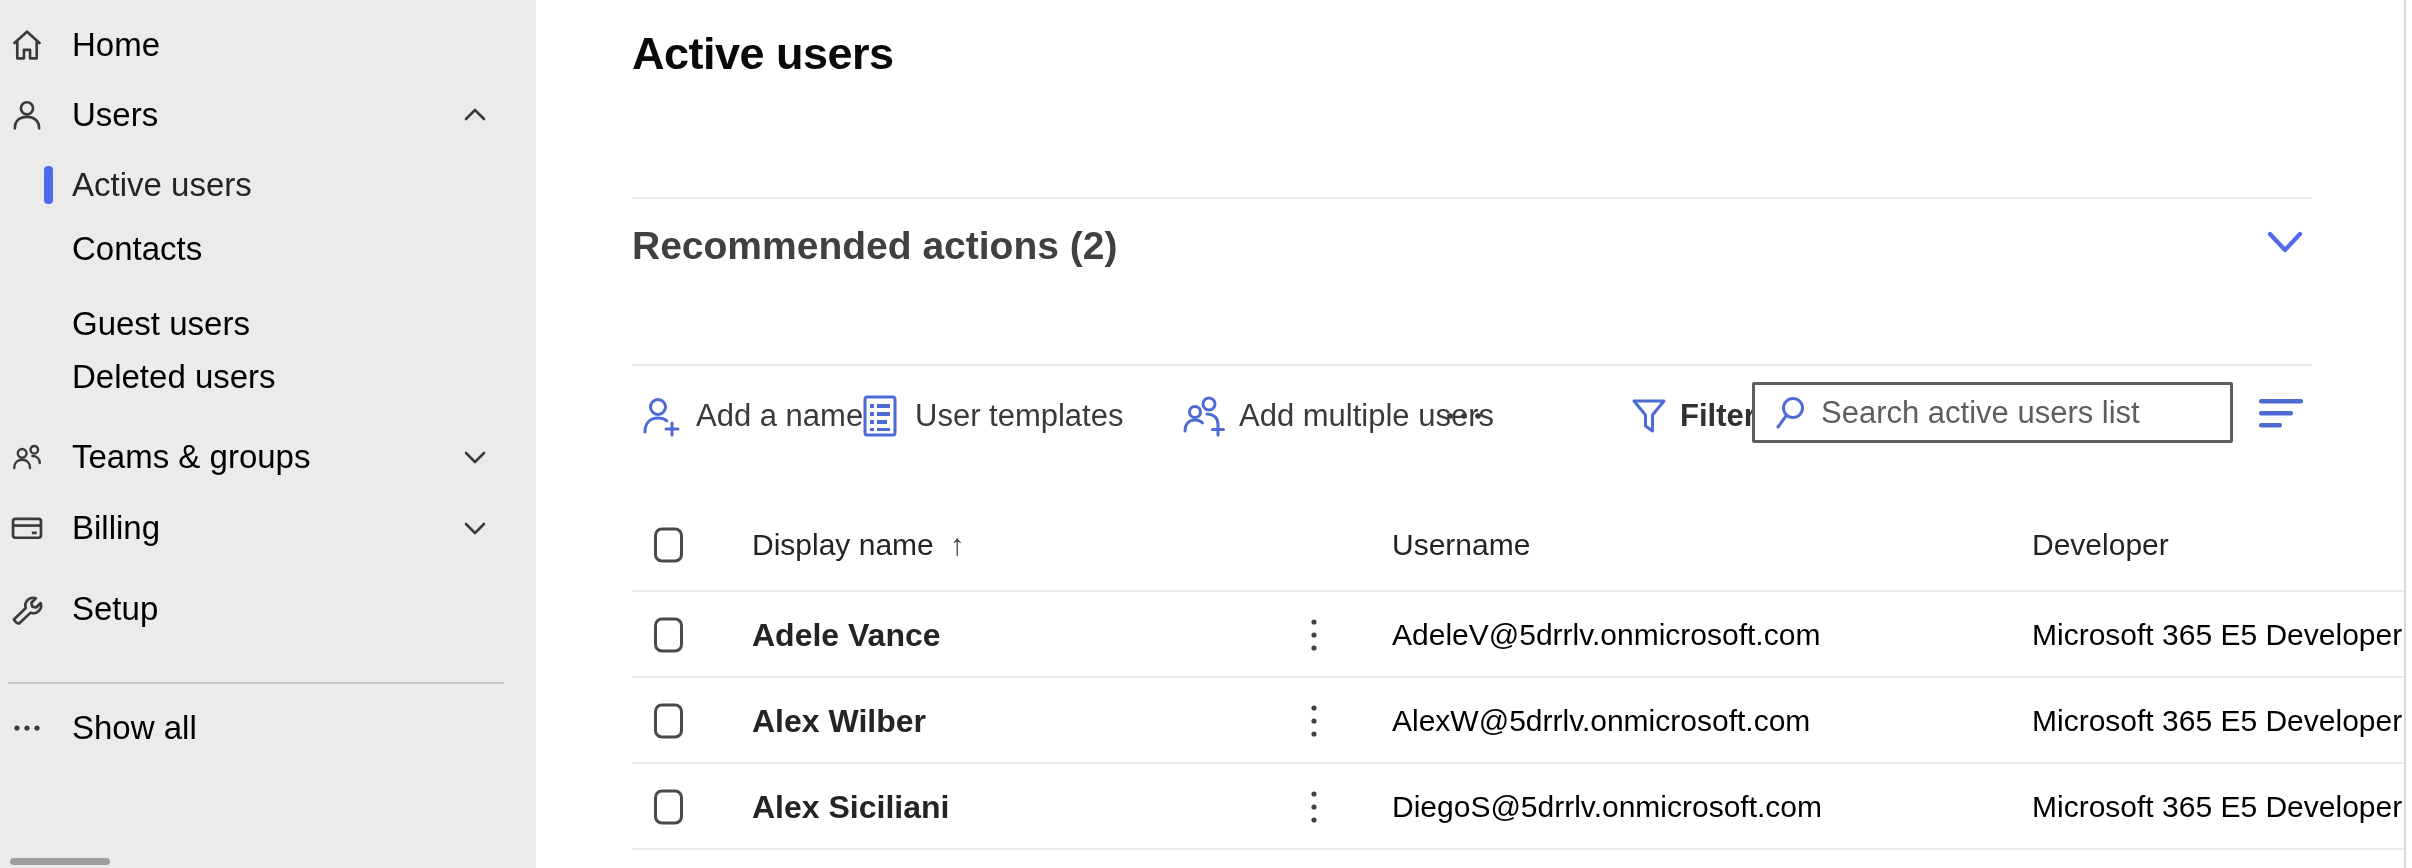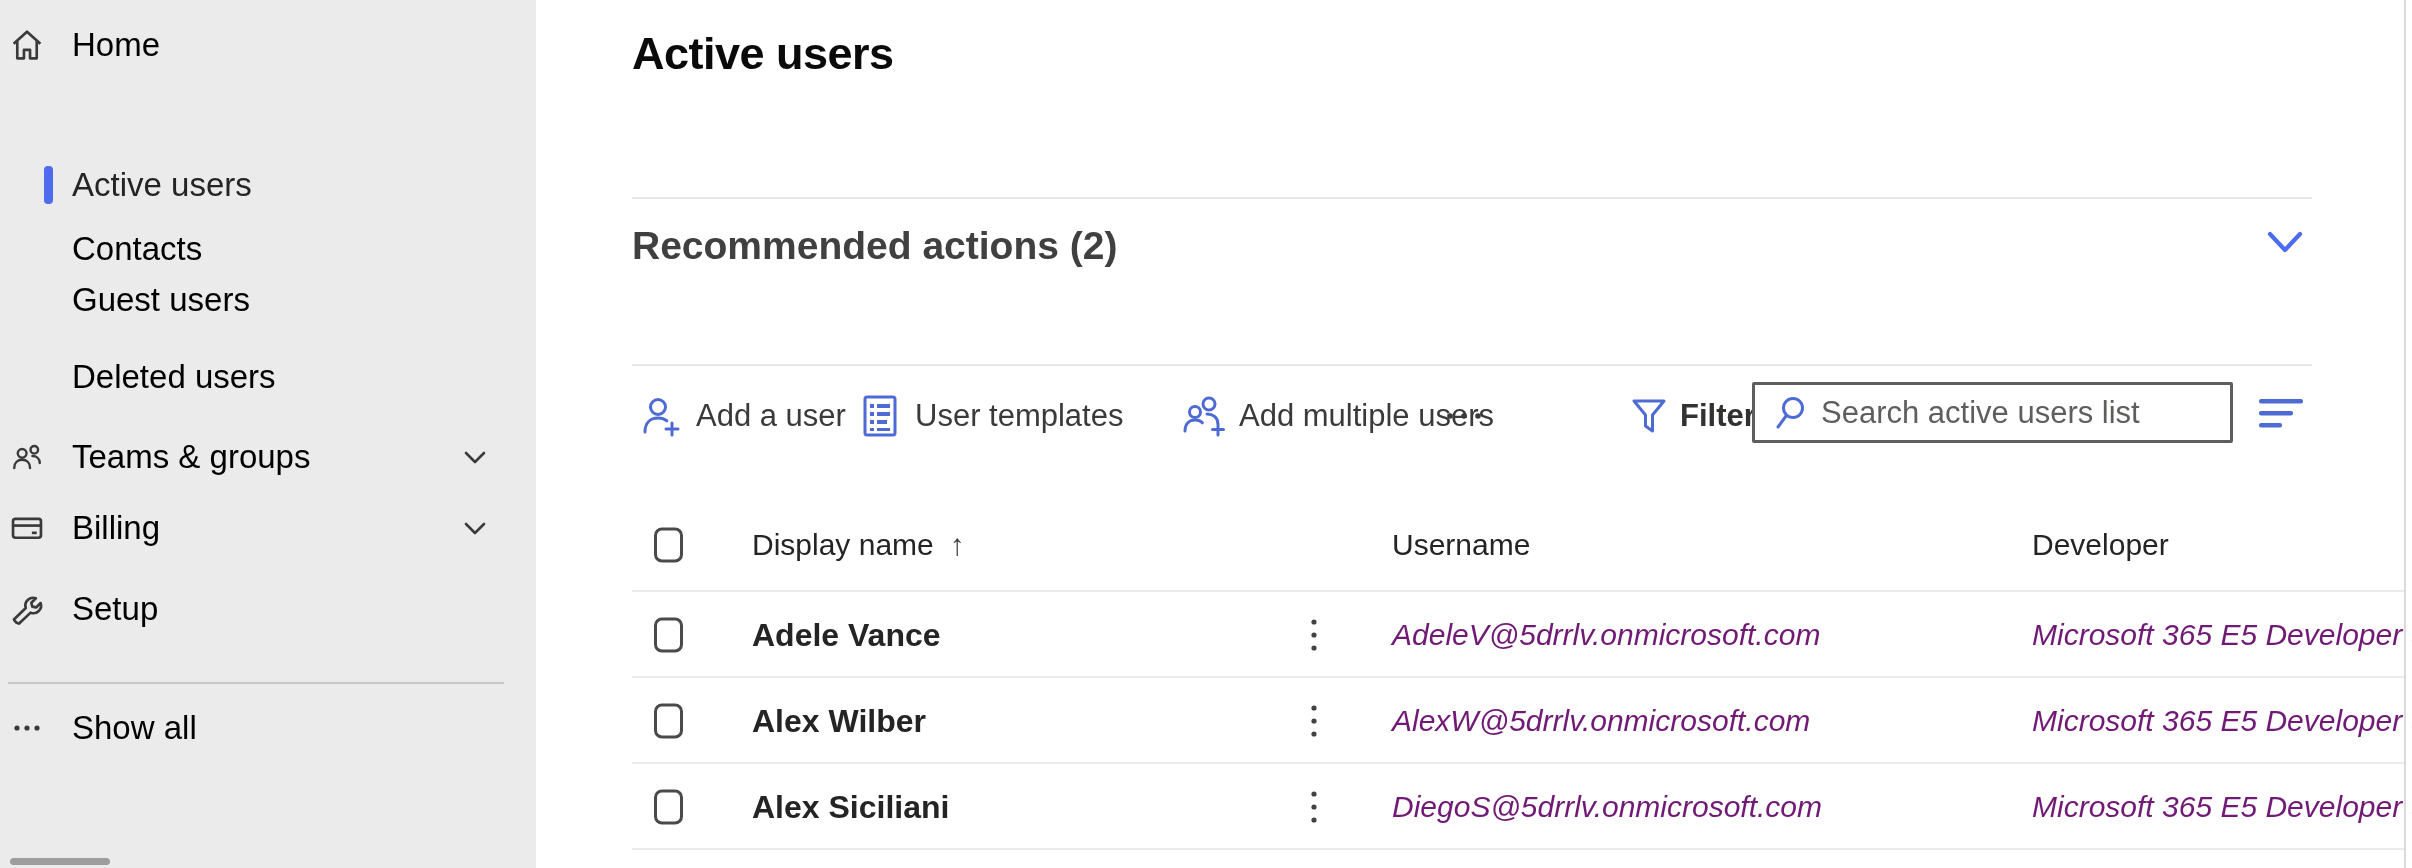--- a/index.html
+++ b/index.html
@@ -51,21 +51,21 @@
   .checkbox { position:absolute; left:22px; top:50%; transform:translateY(-50%);
     width:29px; height:35px; border:3px solid #4a4a4a; border-radius:8px; background:#fff; cursor:pointer; }
   .t-header { position:absolute; left:0; top:498px; width:1772px; height:94px; }
   .t-row { position:absolute; left:0; width:1772px; height:86px; }
   .col-name  { position:absolute; left:120px; top:50%; transform:translateY(-50%); white-space:nowrap; }
   .col-user  { position:absolute; left:760px; top:50%; transform:translateY(-50%); white-space:nowrap; }
   .col-lic   { position:absolute; left:1400px; top:50%; transform:translateY(-50%); white-space:nowrap; }
   .hdr-text { font-size:30px; color:#242424; cursor:pointer; }
   .sort-arrow { font-size:30px; color:#424242; margin-left:16px; font-weight:400; }
   .cell-name { font-size:32px; font-weight:600; color:#242424; cursor:pointer; }
-  .cell-gray { font-size:30px; color:#701a75;font-style:italic; }
+  .cell-gray { font-size:30px; color:#000000; }
   .row-div { position:absolute; left:0; width:1772px; height:2px; background:#ebebeb; }
   .more-v { position:absolute; left:672px; top:50%; transform:translateY(-50%);
     width:20px; height:52px; cursor:pointer; }
 
   .right-edge { position:absolute; left:2404px; top:0; width:2px; height:868px; background:#dadada; }
 
   svg { display:block; }
 </style>
 </head>
 <body>
@@ -77,31 +77,45 @@
     <div class="sb-item" style="top:17px;">
       <span class="sb-icon">
         <svg viewBox="0 0 28 28" width="34" height="34" fill="none" stroke="#3b3a39" stroke-width="2.2" stroke-linejoin="round">
           <path d="M3 13 L14 3 L25 13"></path>
             <path d="M6 11 V25 H11.5 V18 H16.5 V25 H22 V11"></path>
         </svg>
       </span>
       <span class="sb-label">Home</span>
     </div>
 
+    <div class="sb-item" style="top:87px;">
+      <span class="sb-icon">
+        <svg viewBox="0 0 28 28" width="34" height="34" fill="none" stroke="#3b3a39" stroke-width="2.2" stroke-linecap="round">
+          <circle cx="14" cy="8.5" r="5"></circle>
+            <path d="M4 25 C4 18.5 8.5 15.5 14 15.5 C19.5 15.5 24 18.5 24 25"></path>
+        </svg>
+      </span>
+      <span class="sb-label">Users</span>
+      <span class="sb-chevron">
+        <svg viewBox="0 0 34 34" width="34" height="34" fill="none" stroke="#3b3a39" stroke-width="2.6" stroke-linecap="round" stroke-linejoin="round">
+          <path d="M8 21 L17 12 L26 21"></path>
+        </svg>
+      </span>
+    </div>
 
     <div class="sb-item" style="top:157px;">
       <span class="sel-bar"></span>
       <span class="sb-label selected">Active users</span>
     </div>
 
     <div class="sb-item" style="top:221px;">
       <span class="sb-label">Contacts</span>
     </div>
 
-    <div class="sb-item" style="top:272px;padding-left:8px;">
+    <div class="sb-item" style="top:296px;padding-left:8px;">
       <span class="sb-label">Guest users</span>
     </div>
 
     <div class="sb-item" style="top:349px;">
       <span class="sb-label">Deleted users</span>
     </div>
 
     <div class="sb-item" style="top:429px;">
       <span class="sb-icon">
         <svg viewBox="0 0 28 28" width="34" height="34" fill="none" stroke="#3b3a39" stroke-width="2" stroke-linecap="round">
@@ -177,21 +191,21 @@
 
     <div class="tb-item" style="left:6px;">
       <span class="tb-icon">
         <svg viewBox="0 0 46 46" width="46" height="46" fill="none" stroke="#4e6bd4" stroke-width="3" stroke-linecap="round">
           <circle cx="20" cy="14" r="7.5"></circle>
             <path d="M7 39 C7 29.5 12.5 25 20 25 C23.5 25 26.5 26 28.8 27.8"></path>
           <line x1="34" y1="30" x2="34" y2="42"></line>
             <line x1="28" y1="36" x2="40" y2="36"></line>
         </svg>
       </span>
-      <span class="tb-label">Add a user</span>
+      <span class="tb-label">Add a name</span>
     </div>
 
     <div class="tb-item" style="left:225px;">
       <span class="tb-icon">
         <svg viewBox="0 0 46 46" width="46" height="46" fill="none">
           <rect x="8" y="4" width="30" height="38" rx="2" stroke="#4e6bd4" stroke-width="3"></rect>
           <g fill="#4e6bd4">
             <rect x="13" y="11" width="4" height="4"></rect>
               <rect x="20" y="11" width="13" height="4"></rect>
             <rect x="13" y="19" width="4" height="4"></rect>

